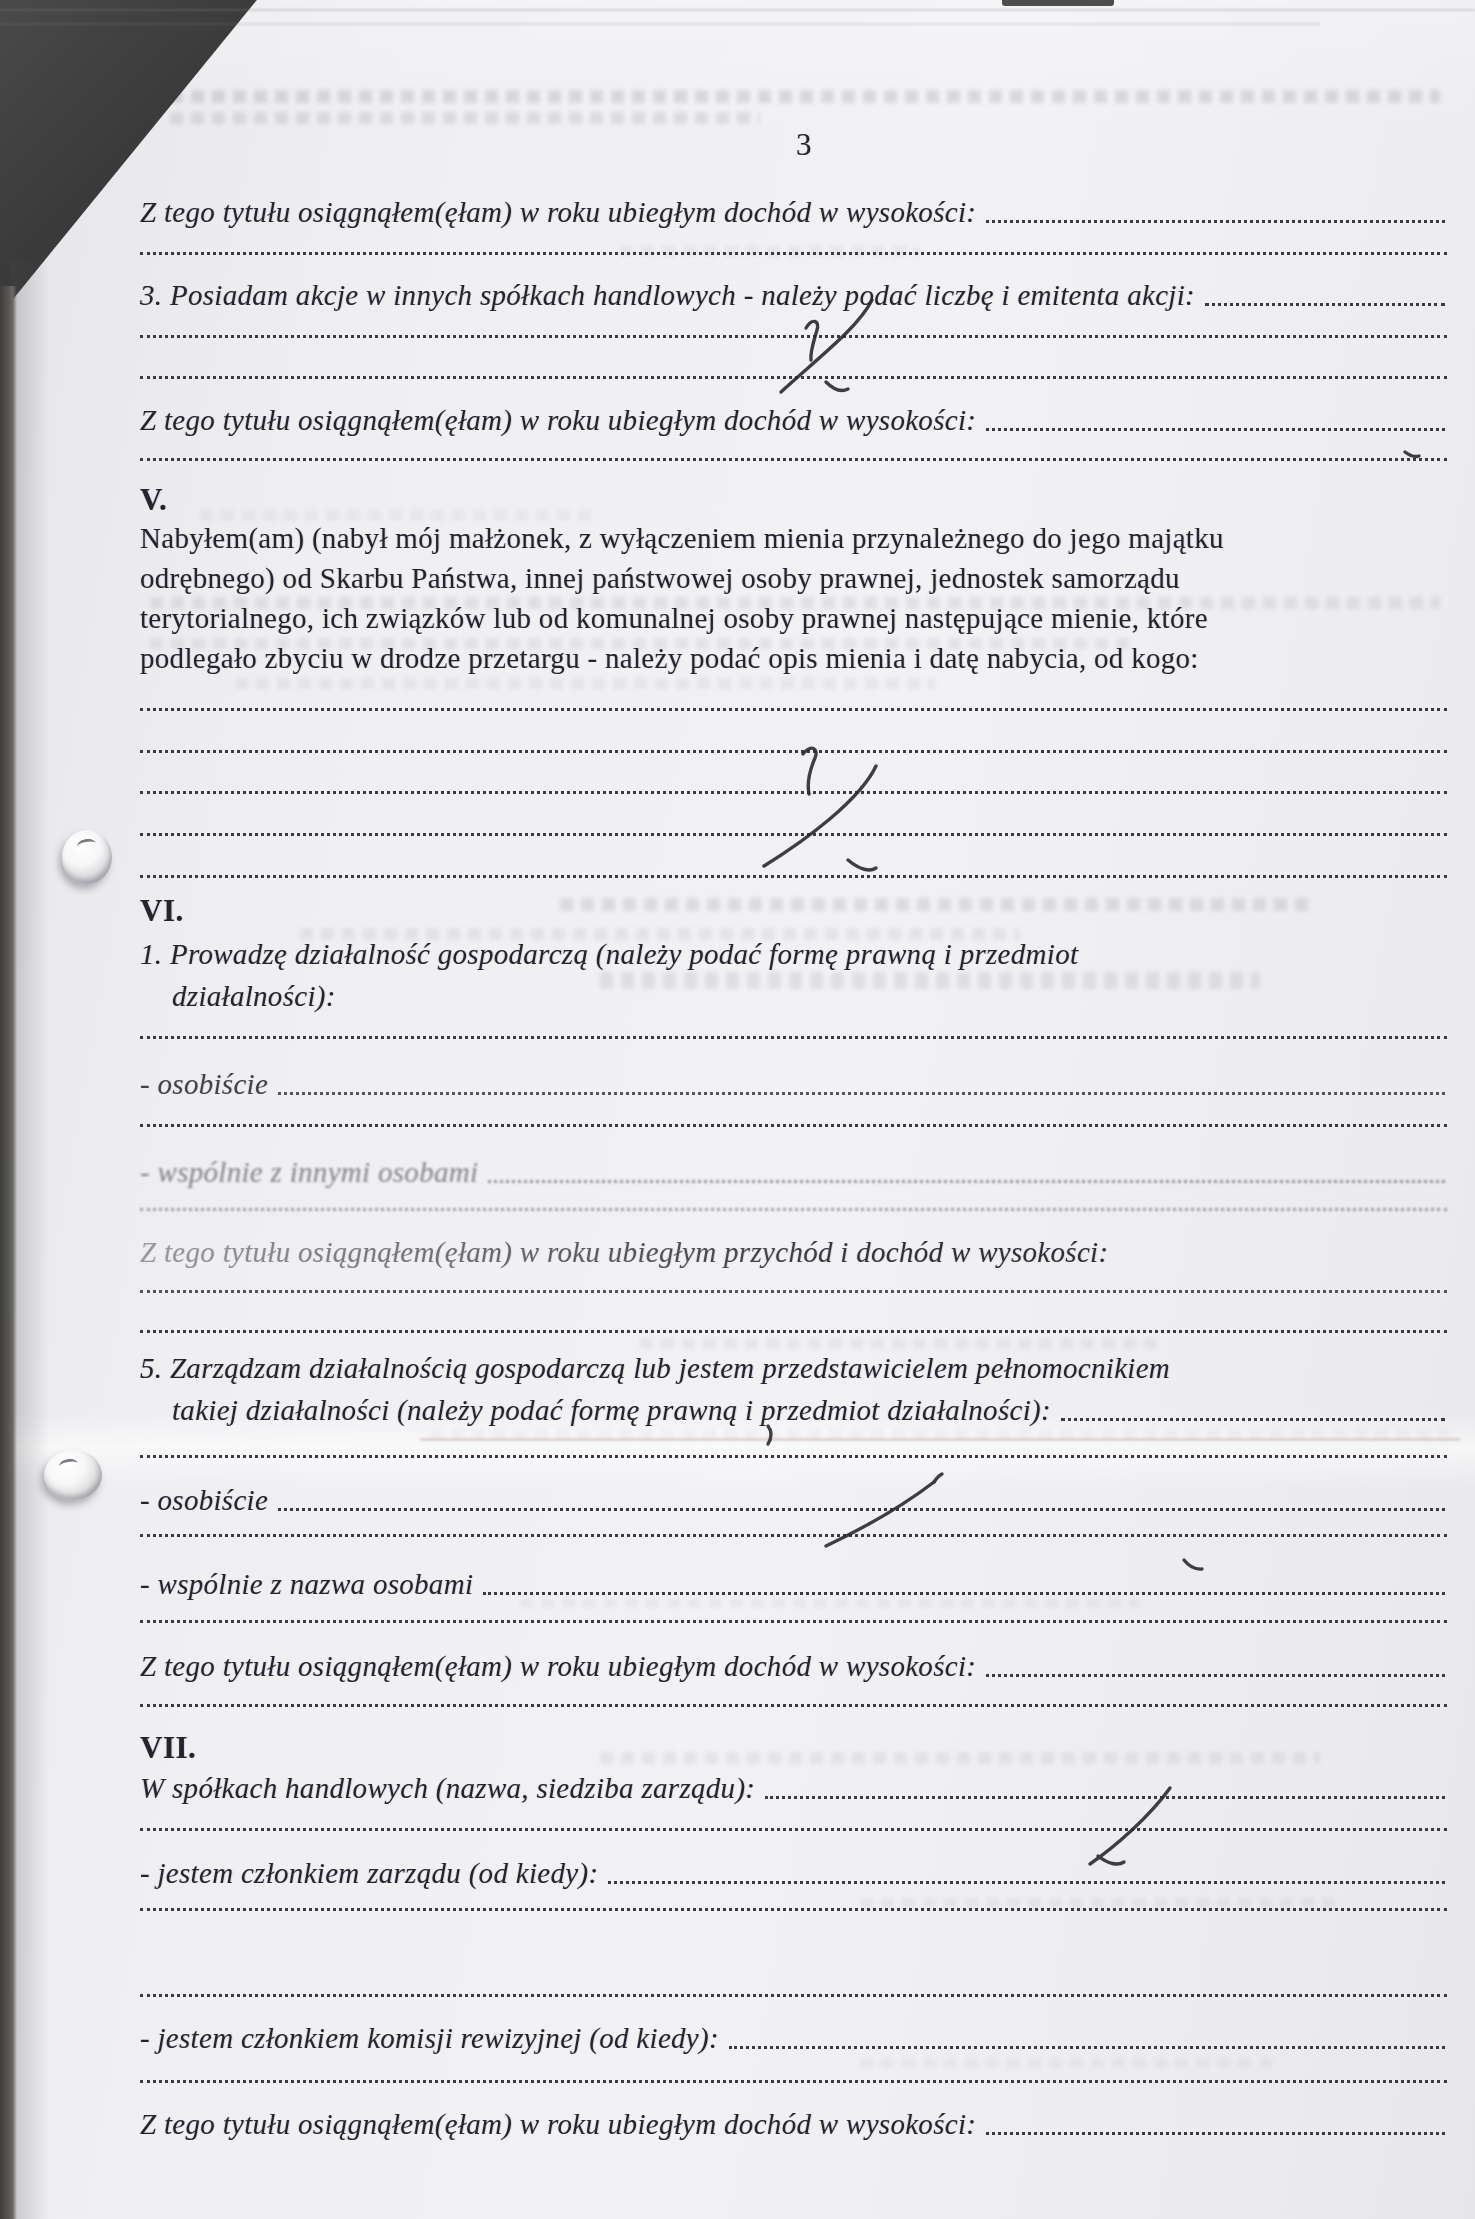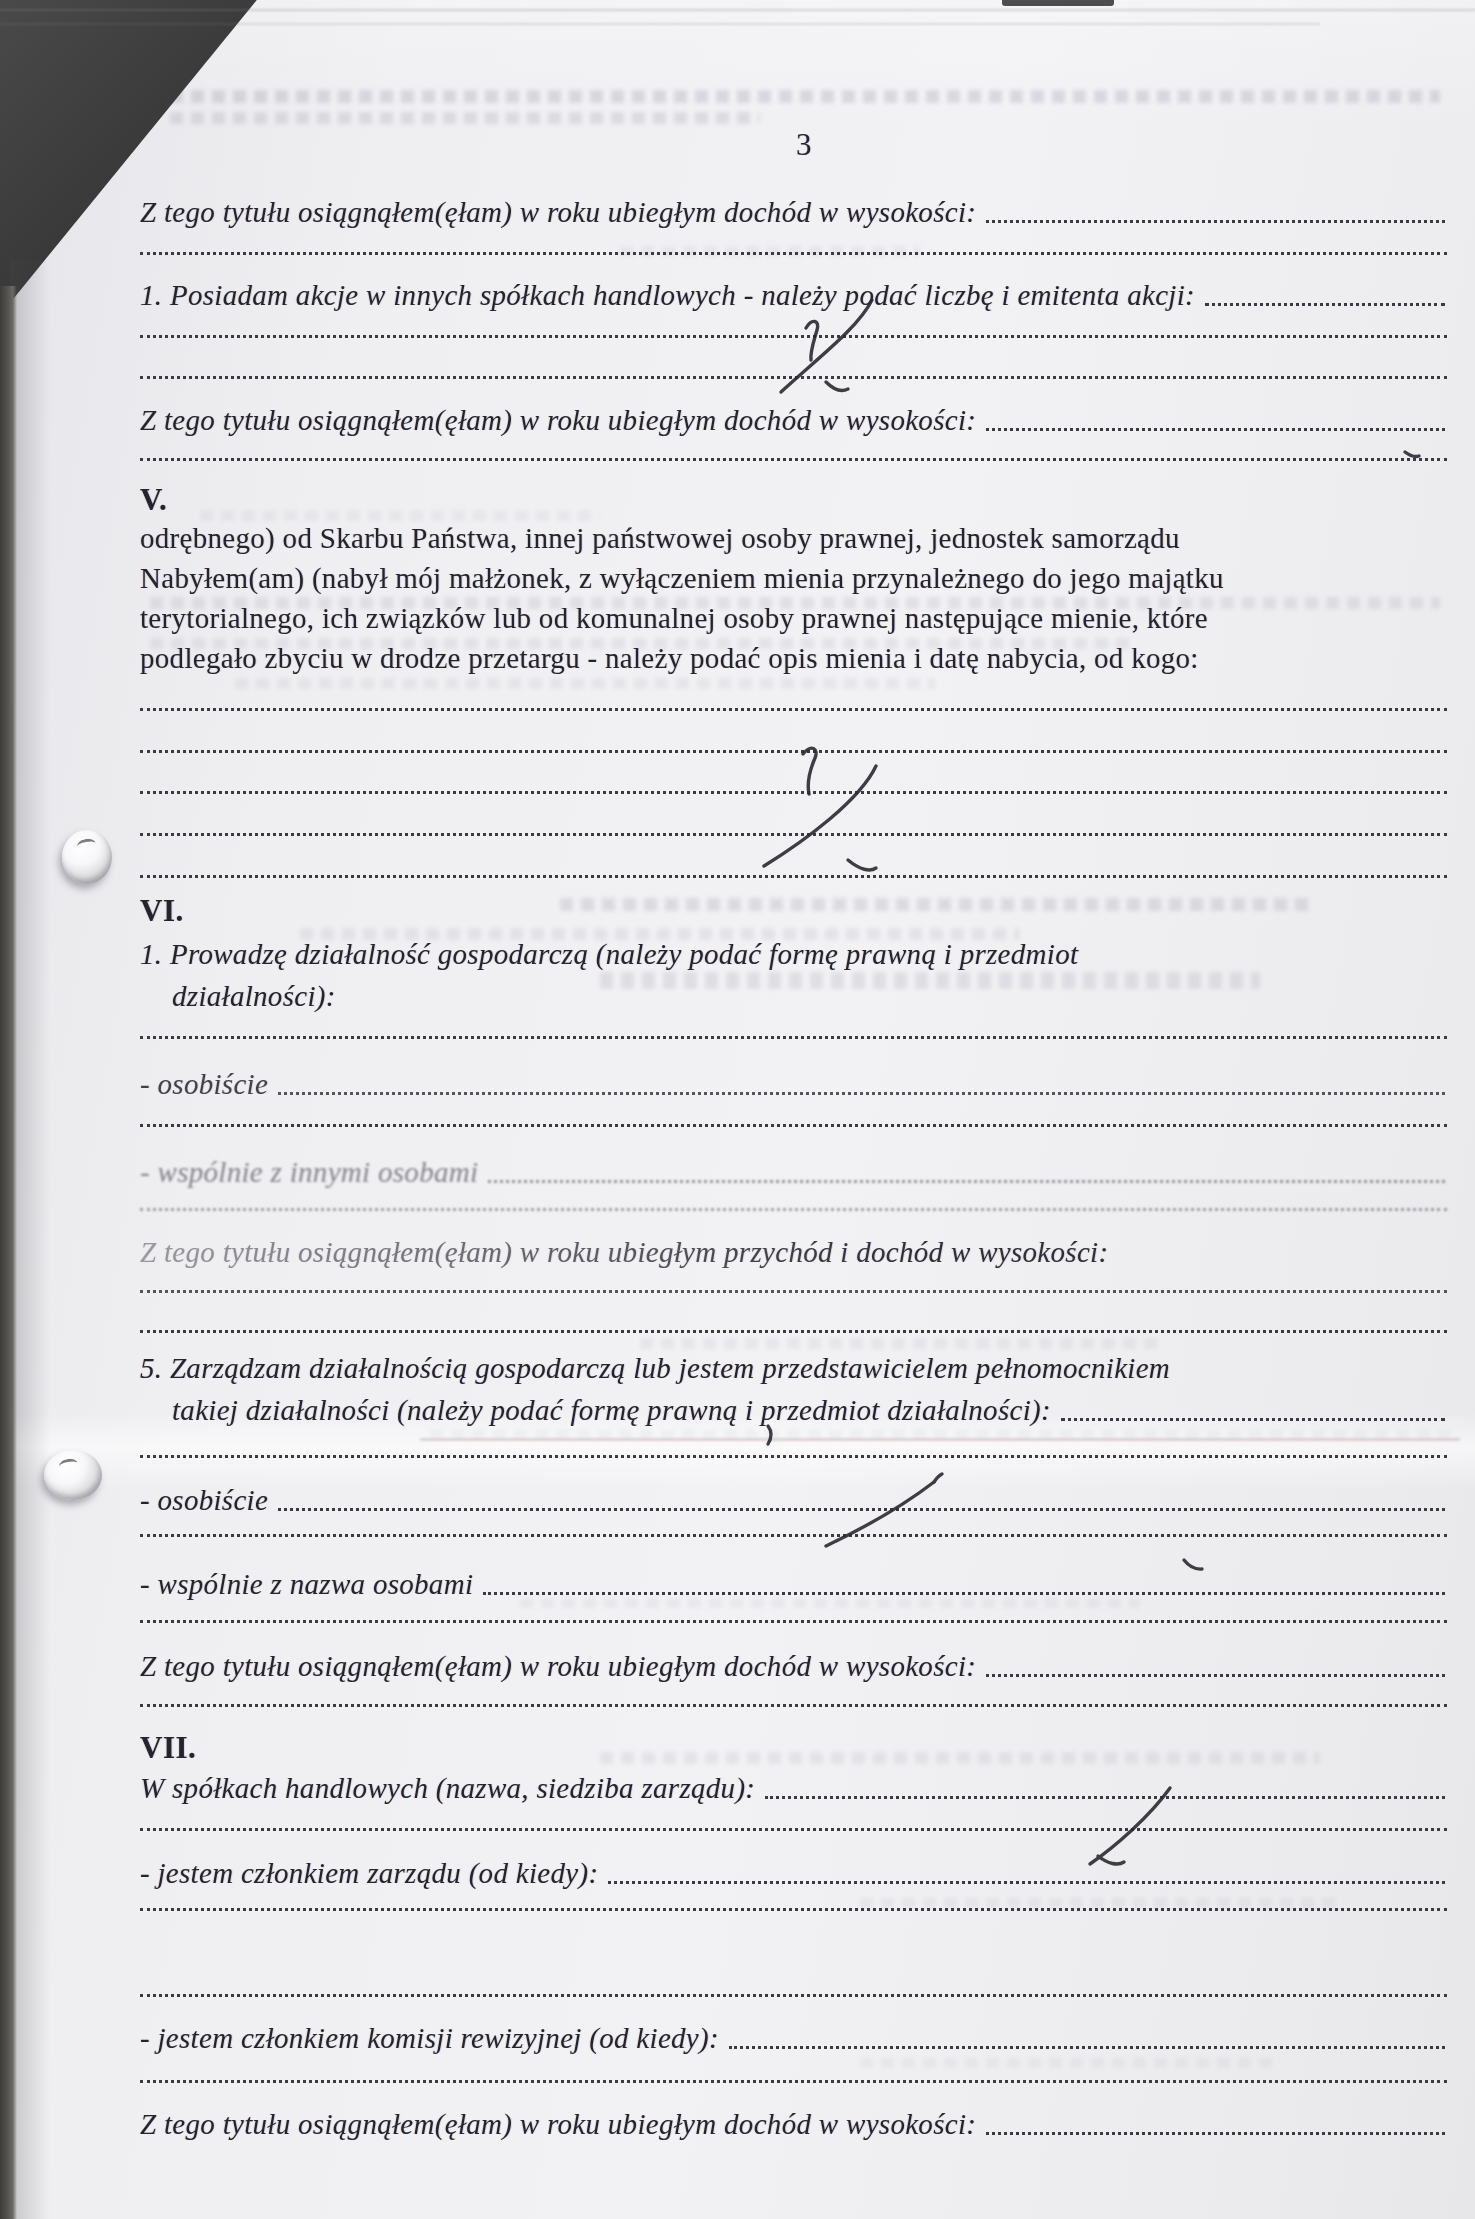--- a/index.html
+++ b/index.html
@@ -136,35 +136,35 @@
   <div class="light-band"></div>
 
   <div class="pgnum">3</div>
 
   <div class="row" style="top:194px">
     <span class="lbl">Z tego tytułu osiągnąłem(ęłam) w roku ubiegłym dochód w wysokości:</span>
     <span class="leader"></span>
   </div>
   <div class="dl" style="top:252px"></div>
   <div class="row" style="top:277px">
-    <span class="lbl">1. Posiadam akcje w innych spółkach handlowych - należy podać liczbę i emitenta akcji:</span>
+    <span class="lbl">3. Posiadam akcje w innych spółkach handlowych - należy podać liczbę i emitenta akcji:</span>
     <span class="leader"></span>
   </div>
   <div class="dl" style="top:335px"></div>
   <div class="dl" style="top:376px"></div>
   <div class="row" style="top:402px">
     <span class="lbl">Z tego tytułu osiągnąłem(ęłam) w roku ubiegłym dochód w wysokości:</span>
     <span class="leader"></span>
   </div>
   <div class="dl" style="top:458px"></div>
 
   <div class="hd" style="top:482px">V.</div>
   <div class="para" style="top:518px">
+    <div>Nabyłem(am) (nabył mój małżonek, z wyłączeniem mienia przynależnego do jego majątku</div>
     <div>odrębnego) od Skarbu Państwa, innej państwowej osoby prawnej, jednostek samorządu</div>
-    <div>Nabyłem(am) (nabył mój małżonek, z wyłączeniem mienia przynależnego do jego majątku</div>
     <div>terytorialnego, ich związków lub od komunalnej osoby prawnej następujące mienie, które</div>
     <div>podlegało zbyciu w drodze przetargu - należy podać opis mienia i datę nabycia, od kogo:</div>
   </div>
   <div class="dl" style="top:708px"></div>
   <div class="dl" style="top:750px"></div>
   <div class="dl" style="top:791px"></div>
   <div class="dl" style="top:833px"></div>
   <div class="dl" style="top:875px"></div>
 
   <div class="hd" style="top:893px">VI.</div>

